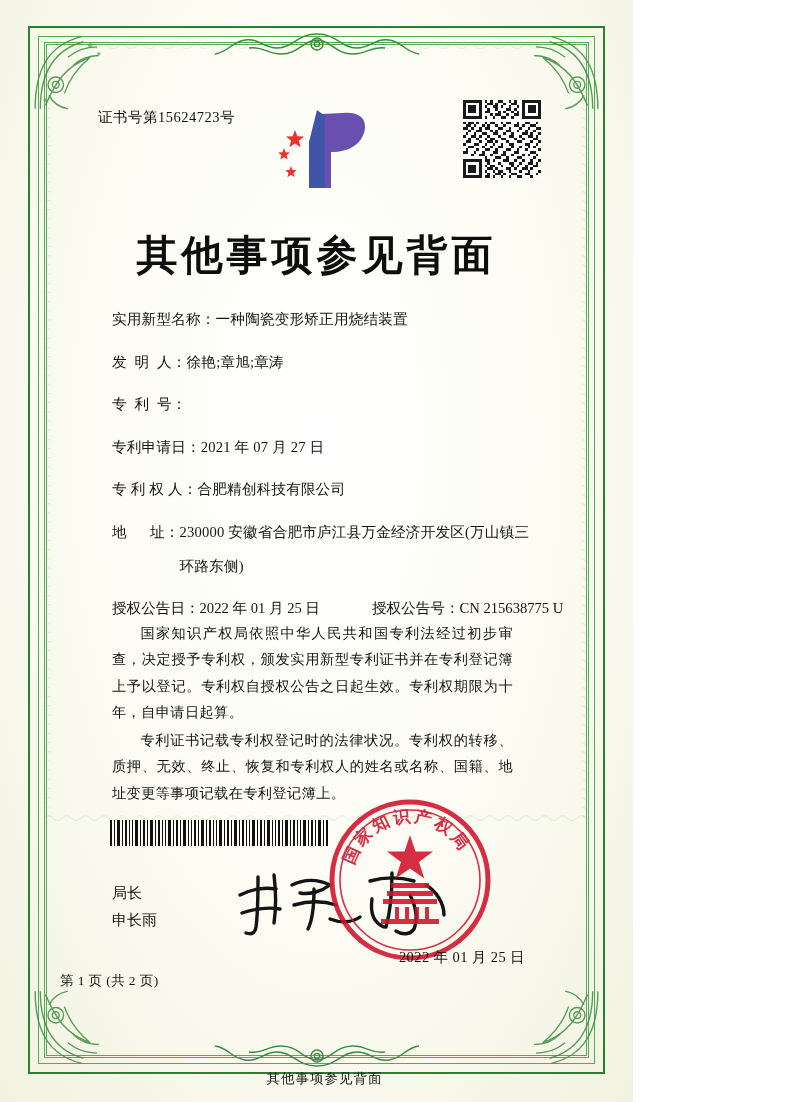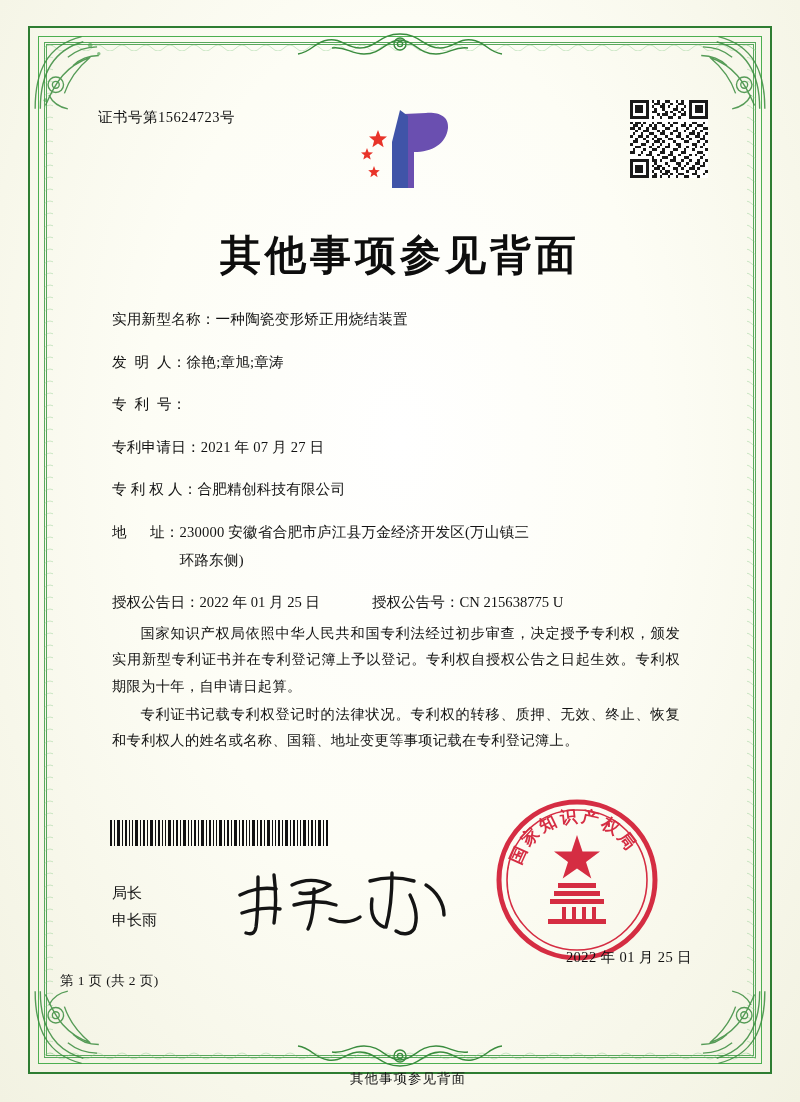--- a/index.html
+++ b/index.html
@@ -10,21 +10,21 @@
   body {
     width: 800px;
     height: 1102px;
     font-family: "Liberation Serif", "DejaVu Serif", serif;
     color: #1a1a1a;
     overflow: hidden;
   }
 
   .page {
     position: relative;
-    width: 800px;
+    width: 633px;
     height: 1102px;
     background: #fbfbf3;
     background-image:
       radial-gradient(ellipse at 50% 40%, #ffffff 0%, #fdfdf5 45%, #f7f7ea 75%, #f2f2e2 100%);
     box-sizing: border-box;
   }
 
   
   .frame-outer {
     position: absolute;
@@ -148,21 +148,21 @@
     flex: 0 0 auto;
     white-space: pre;
     letter-spacing: .2px;
   }
   .field .val {
     flex: 1 1 auto;
     letter-spacing: .2px;
   }
   .field .val .line2 {
     display: block;
-    margin-top: 5px;
+    margin-top: 11px;
   }
 
   .field-inline {
     display: flex;
     align-items: center;
     margin-bottom: 18px;
   }
   .field-inline .grp {
     display: flex;
     white-space: pre;

